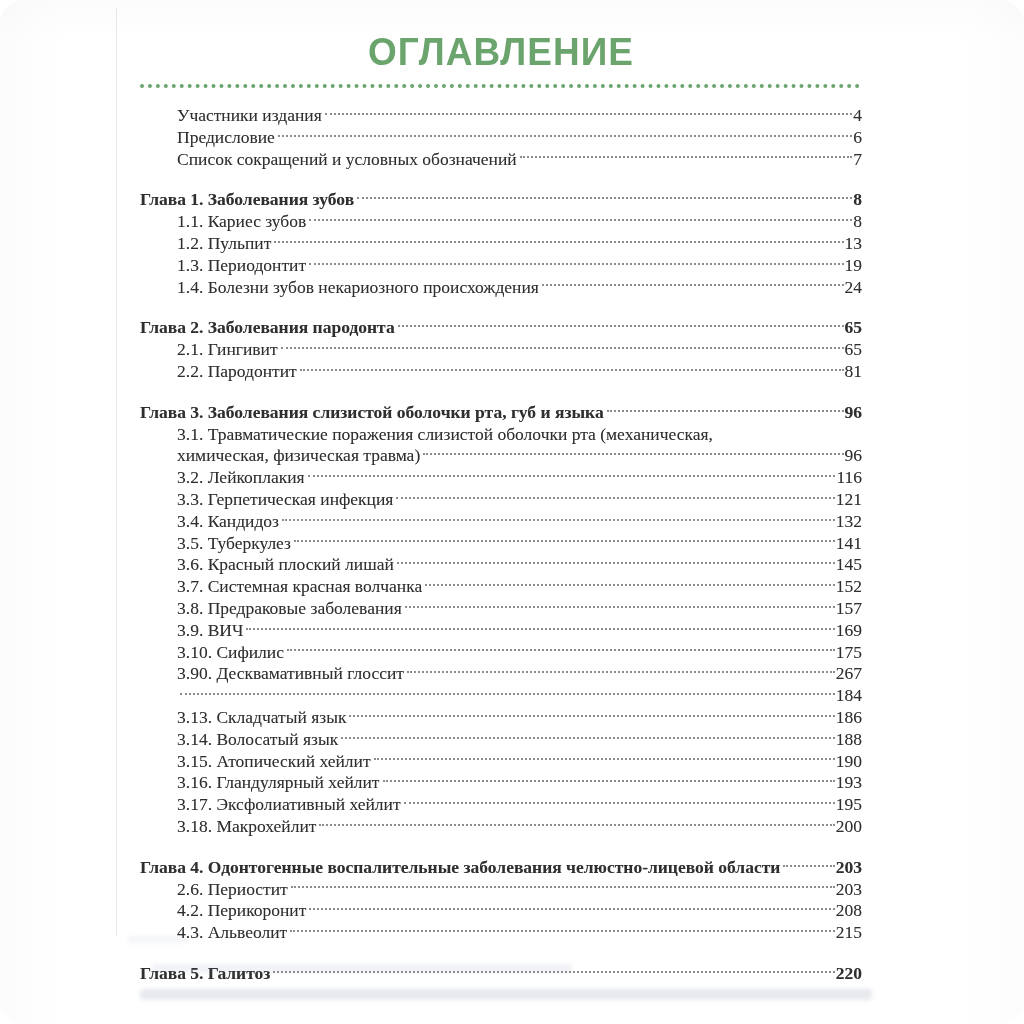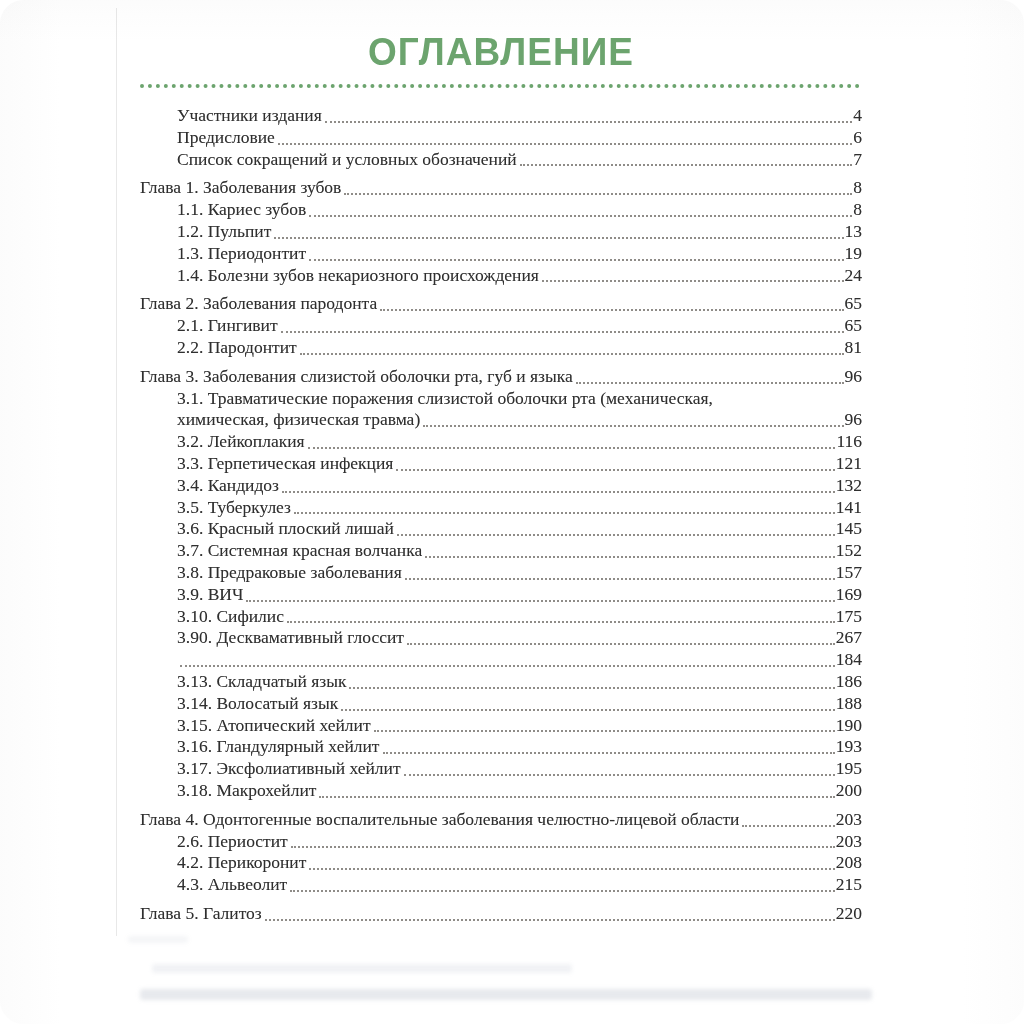--- a/index.html
+++ b/index.html
@@ -46,35 +46,35 @@
     transform-origin: center top;
   }
   .divider {
     height: 0;
     border-top: 4px dotted;
     margin: 0 2px 17px 0;
   }
   .toc { width: 100%; }
   .row {
     display: flex;
-    align-items: flex-end;
+    align-items: center;
     font-size: 17.5px;
     line-height: 21.8px;
     color: #2f2f2f;
     text-shadow: 0 0 0.6px rgba(70,70,70,0.35);
   }
   .row .label { white-space: nowrap; }
   .leader {
     flex: 1 1 auto;
     min-width: 8px;
     border-bottom: 2px dotted #8f8c88;
     margin: 0 1px 4px 3px;
   }
   .pagenum { white-space: nowrap; }
-  .chapter-row { font-weight: 400; margin-top: 7px; }
+  .chapter-row { font-weight: 700; margin-top: 19px; }
   .indent { padding-left: 37px; }
   .showthrough {
     position: absolute;
     border-radius: 3px;
     filter: blur(2px);
   }
   .st-1 { left: 152px; top: 964px; width: 420px; height: 9px;  background: rgba(120,132,155,0.10); }
   .st-2 { left: 140px; top: 989px; width: 732px; height: 11px; background: rgba(105,118,145,0.16); }
   .st-3 { left: 128px; top: 936px; width: 60px;  height: 7px;  background: rgba(120,132,155,0.08); }
 </style>

